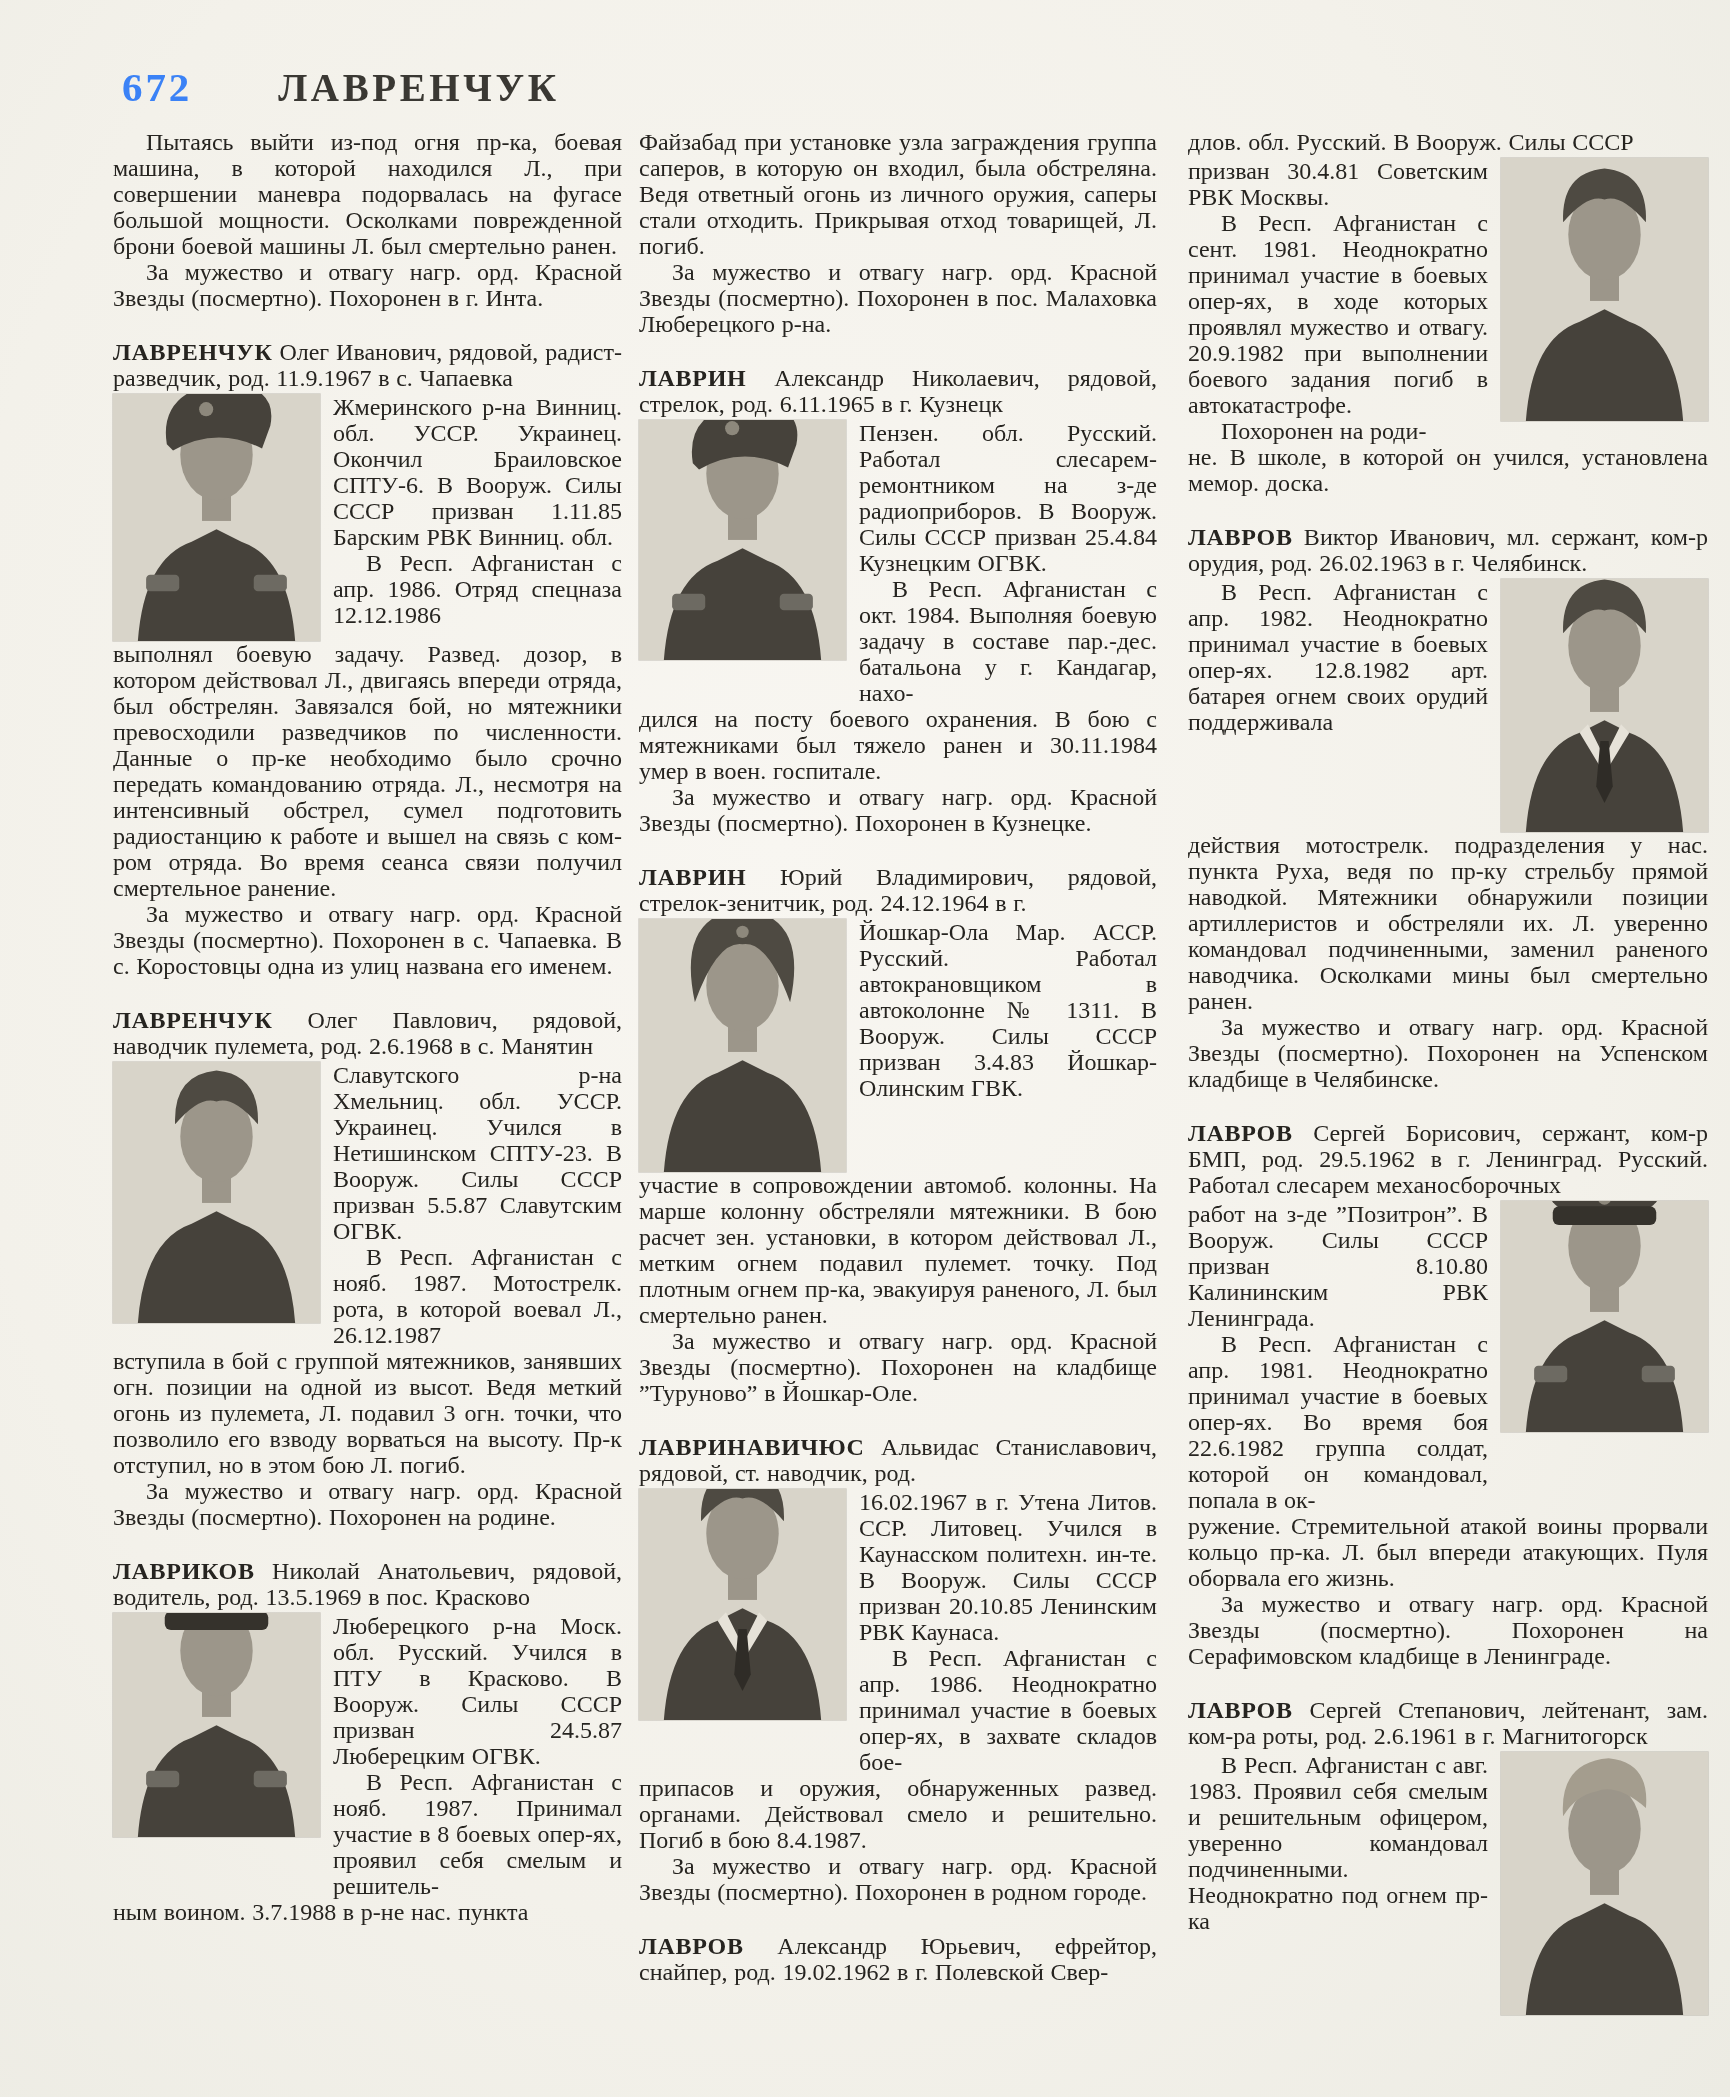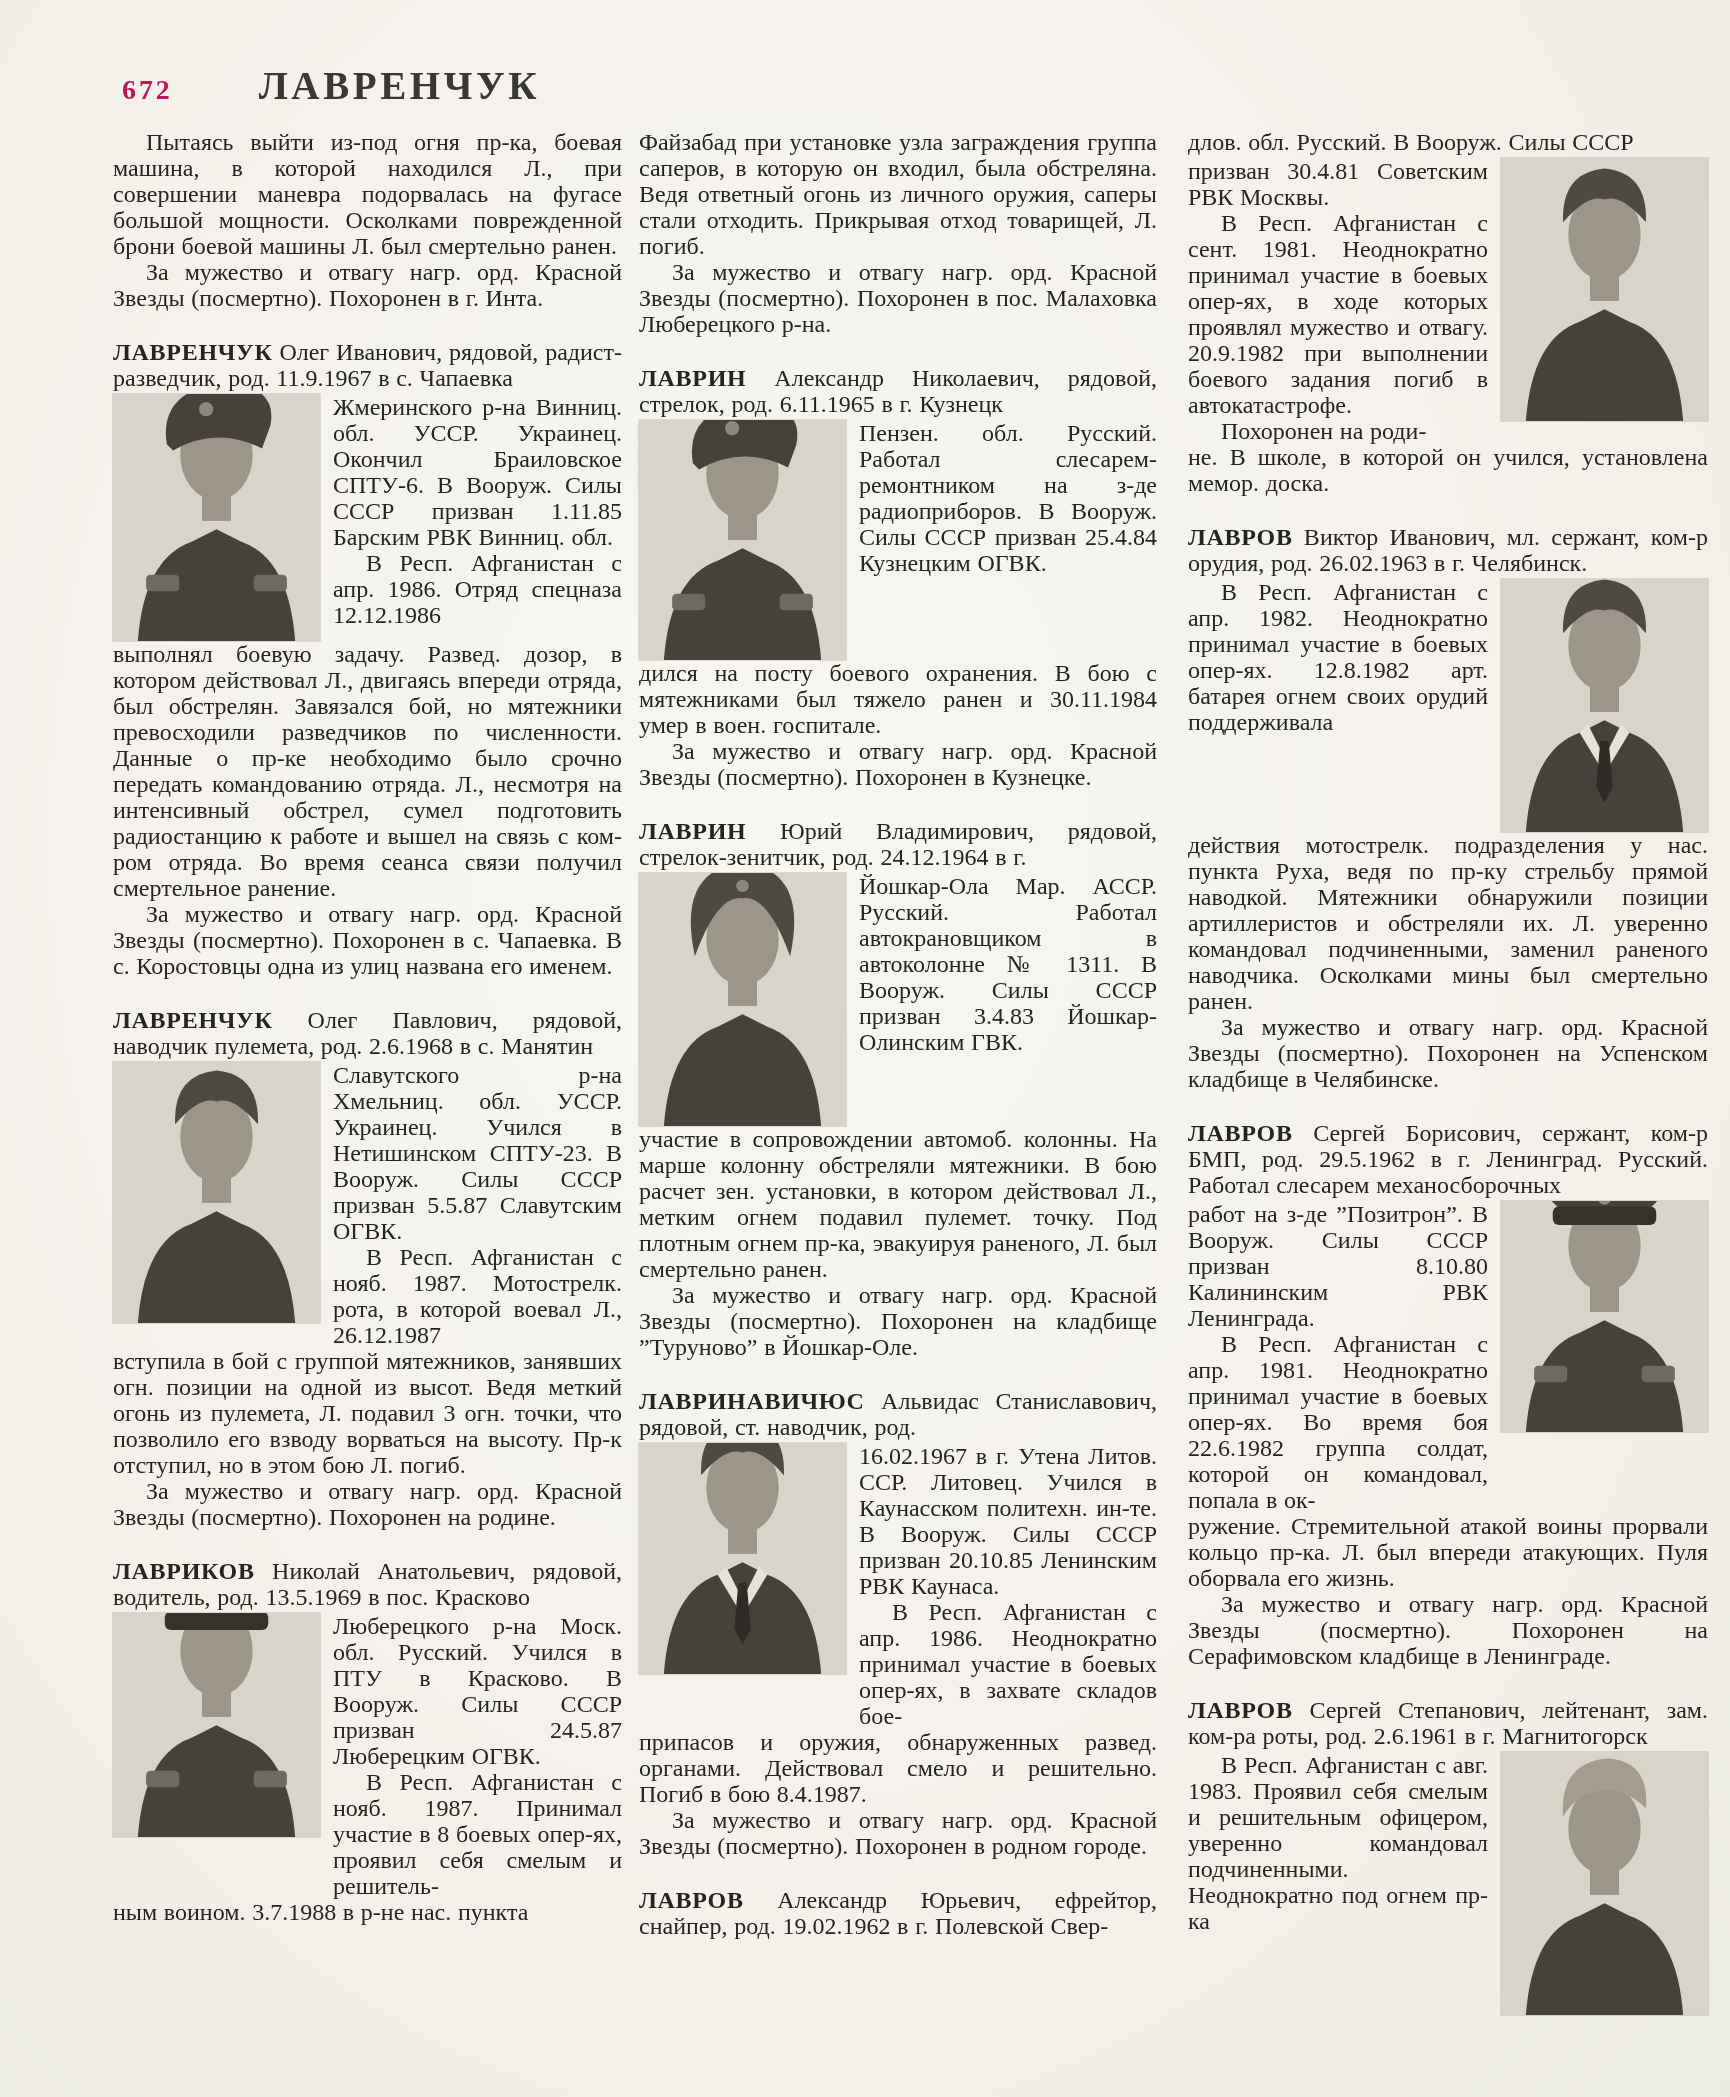--- a/index.html
+++ b/index.html
@@ -3,21 +3,21 @@
 <meta charset="utf-8">
 <style>
   html,body{margin:0;padding:0;}
   body{
     width:1731px;height:2097px;position:relative;overflow:hidden;
     background:radial-gradient(ellipse at 45% 40%, #f8f6f1 0%, #f3f1ea 62%, #ecebe3 100%);
     font-family:"Liberation Serif","DejaVu Serif",serif;
     color:#262420;
   }
   .page-header{position:absolute;left:122px;top:63px;display:flex;align-items:baseline;}
-  .pgnum{font-weight:bold;font-size:28px;letter-spacing:2.9px;color:#be185d;}
+  .pgnum{font-weight:bold;font-size:41px;letter-spacing:2.9px;color:#3b82f6;}
   .pgtitle{font-weight:bold;font-size:39px;letter-spacing:3.6px;margin-left:86px;color:#3a3833;}
   .col{position:absolute;top:129px;}
   #col-1{left:113px;width:509px;}
   #col-2{left:639px;width:518px;}
   #col-3{left:1188px;width:520px;}
   .para{margin:0;font-size:24px;line-height:26px;text-align:justify;word-spacing:0.7px;}
   .para.indent{text-indent:33px;}
   .para.head{margin-top:28px;}
   .surname{font-weight:bold;letter-spacing:0.7px;}
   .photorow{display:flex;gap:13px;margin-top:2.9px;}
@@ -114,20 +114,21 @@
             <path d="M12 140 Q15 100 38 92 L50 86 62 92 Q85 100 88 140 Z" fill="#46423b"></path>
             <rect x="43" y="66" width="14" height="16" fill="#9c968a"></rect>
             <ellipse cx="50" cy="50" rx="17.5" ry="22" fill="#9c968a"></ellipse>
             <path d="M26 45 Q22 20 52 15 Q80 16 76 36 L72 47 Q50 36 29 48 Z" fill="#46423b"></path>
             <circle cx="45" cy="28" r="3.4" fill="#8d887c"></circle>
             <rect x="16" y="108" width="16" height="8" rx="2" fill="#6d6a62"></rect>
             <rect x="68" y="108" width="16" height="8" rx="2" fill="#6d6a62"></rect>
           </svg></span></div>
       <div class="sidetext">
         <p class="para">Пензен. обл. Русский. Работал слесарем-ремонтником на з-де радиоприборов. В Вооруж. Силы СССР призван 25.4.84 Кузнецким ОГВК.</p>
+        <p class="para indent">В Респ. Афганистан с окт. 1984. Выполняя боевую задачу в составе пар.-дес. батальона у г. Кандагар, нахо-</p>
       </div>
     </div>
     <p class="para">дился на посту боевого охранения. В бою с мятежниками был тяжело ранен и 30.11.1984 умер в воен. госпитале.</p>
     <p class="para indent">За мужество и отвагу нагр. орд. Красной Звезды (посмертно). Похоронен в Кузнецке.</p>
     <p class="para head"><span class="surname">ЛАВРИН</span><span> Юрий Владимирович, рядовой, стрелок-зенитчик, род. 24.12.1964 в г.</span></p>
     <div class="photorow left">
       <div class="photo ph-h350"><span><svg viewBox="0 0 100 140" preserveAspectRatio="xMidYMax slice" role="img">
             <rect width="100" height="140" fill="#d8d4c9"></rect>
             <rect width="100" height="140" fill="url(#none)"></rect>
             <path d="M12 140 Q15 100 38 92 L50 86 62 92 Q85 100 88 140 Z" fill="#46423b"></path>

